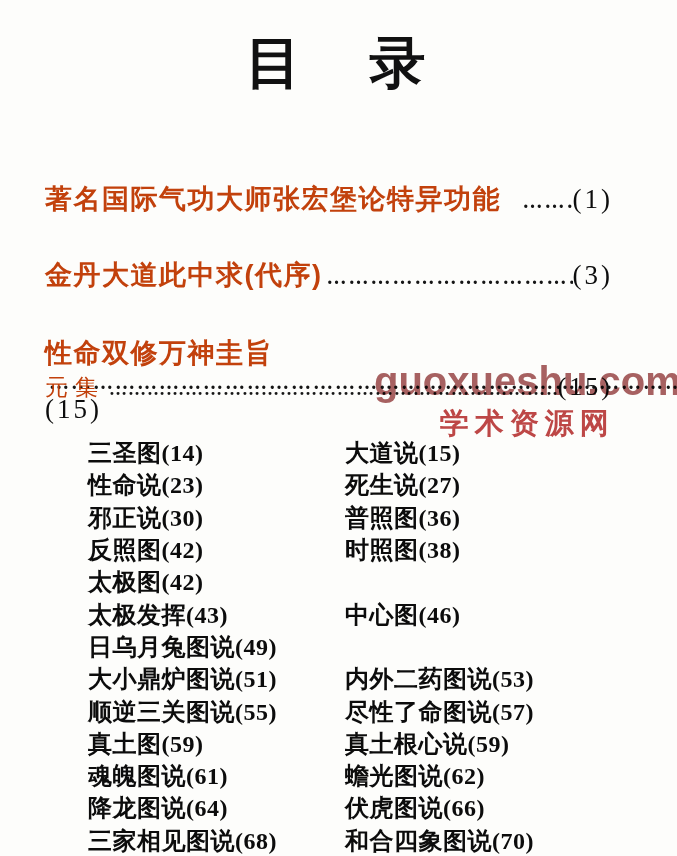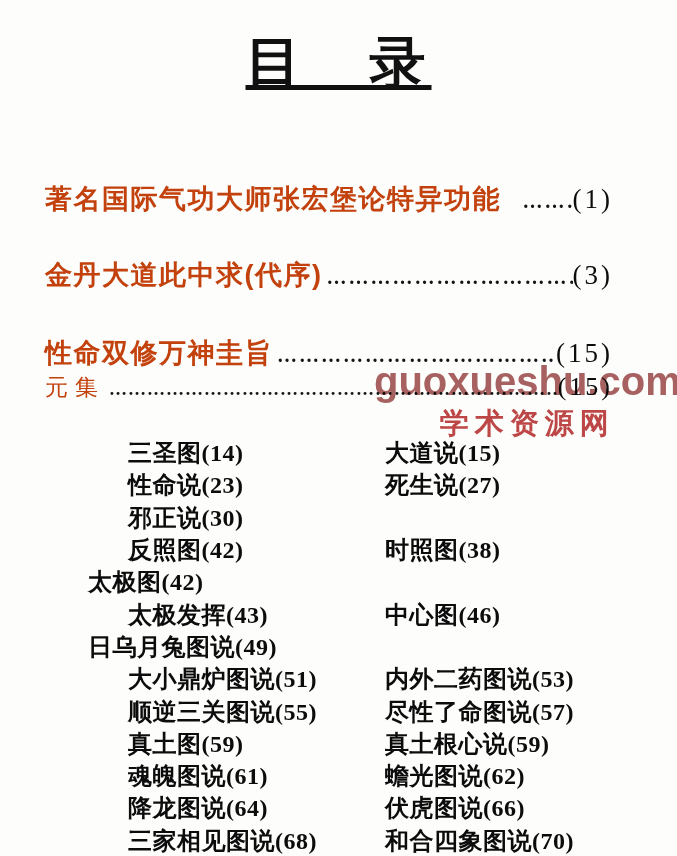--- a/index.html
+++ b/index.html
@@ -25,21 +25,20 @@
     left: 0;
     right: 0;
     margin: 0;
     text-align: center;
     font-family: "Liberation Serif", serif;
     font-weight: 700;
     font-size: 56px;
     line-height: 1.2;
     letter-spacing: 6px;
     color: #111;
-    text-decoration: underline;
   }
 
   
   .entry {
     position: absolute;
     left: 45px;
     right: 64px;
     display: flex;
     align-items: baseline;
     white-space: nowrap;
@@ -67,21 +66,21 @@
     flex: 0 0 auto;
     font-family: "Liberation Serif", serif;
     font-weight: 400;
     font-size: 27px;
     letter-spacing: 3px;
     color: #0d0d0d;
   }
   .entry-1 { top: 181px; }
   .entry-1 .leader { flex: 0 0 46px; margin-left: auto; }
   .entry-2 { top: 257px; }
-  .entry-3 { top: 335px; }
+  .entry-3 { top: 335px; flex-direction: column; }
   .entry-4 { top: 372px; }
   .entry-4 .entry-label {
     font-family: "Liberation Serif", serif;
     font-weight: 400;
     font-size: 23px;
     letter-spacing: 7px;
   }
   .entry-4 .leader { font-size: 18px; letter-spacing: 1px; }
   .entry-4 .page-ref { font-size: 26px; }
 
@@ -125,21 +124,21 @@
     height: 32.3px;
     white-space: nowrap;
   }
   .toc-cell {
     font-family: "Liberation Serif", serif;
     font-weight: 700;
     font-size: 24px;
     letter-spacing: 0.5px;
     color: #0c0c0c;
   }
-  .toc-cell.left { width: 257px; flex: 0 0 257px; margin-left: 40px; }
+  .toc-cell.left { width: 257px; flex: 0 0 257px; }
   .toc-cell.right { flex: 1 1 auto; }
 </style>
 </head>
 <body>
 
 <div class="page">
 
   <h1 class="title">目　录</h1>
 
   <div class="entry entry-1">
@@ -175,20 +174,21 @@
     <div class="toc-row">
       <span class="toc-cell left">三圣图(14)</span>
       <span class="toc-cell right">大道说(15)</span>
     </div>
     <div class="toc-row">
       <span class="toc-cell left">性命说(23)</span>
       <span class="toc-cell right">死生说(27)</span>
     </div>
     <div class="toc-row">
       <span class="toc-cell left">邪正说(30)</span>
+      <span class="toc-cell right">普照图(36)</span>
     </div>
     <div class="toc-row">
       <span class="toc-cell left">反照图(42)</span>
       <span class="toc-cell right">时照图(38)</span>
     </div>
     <div class="toc-row">
       <span class="toc-cell right">太极图(42)</span>
     </div>
     <div class="toc-row">
       <span class="toc-cell left">太极发挥(43)</span>

